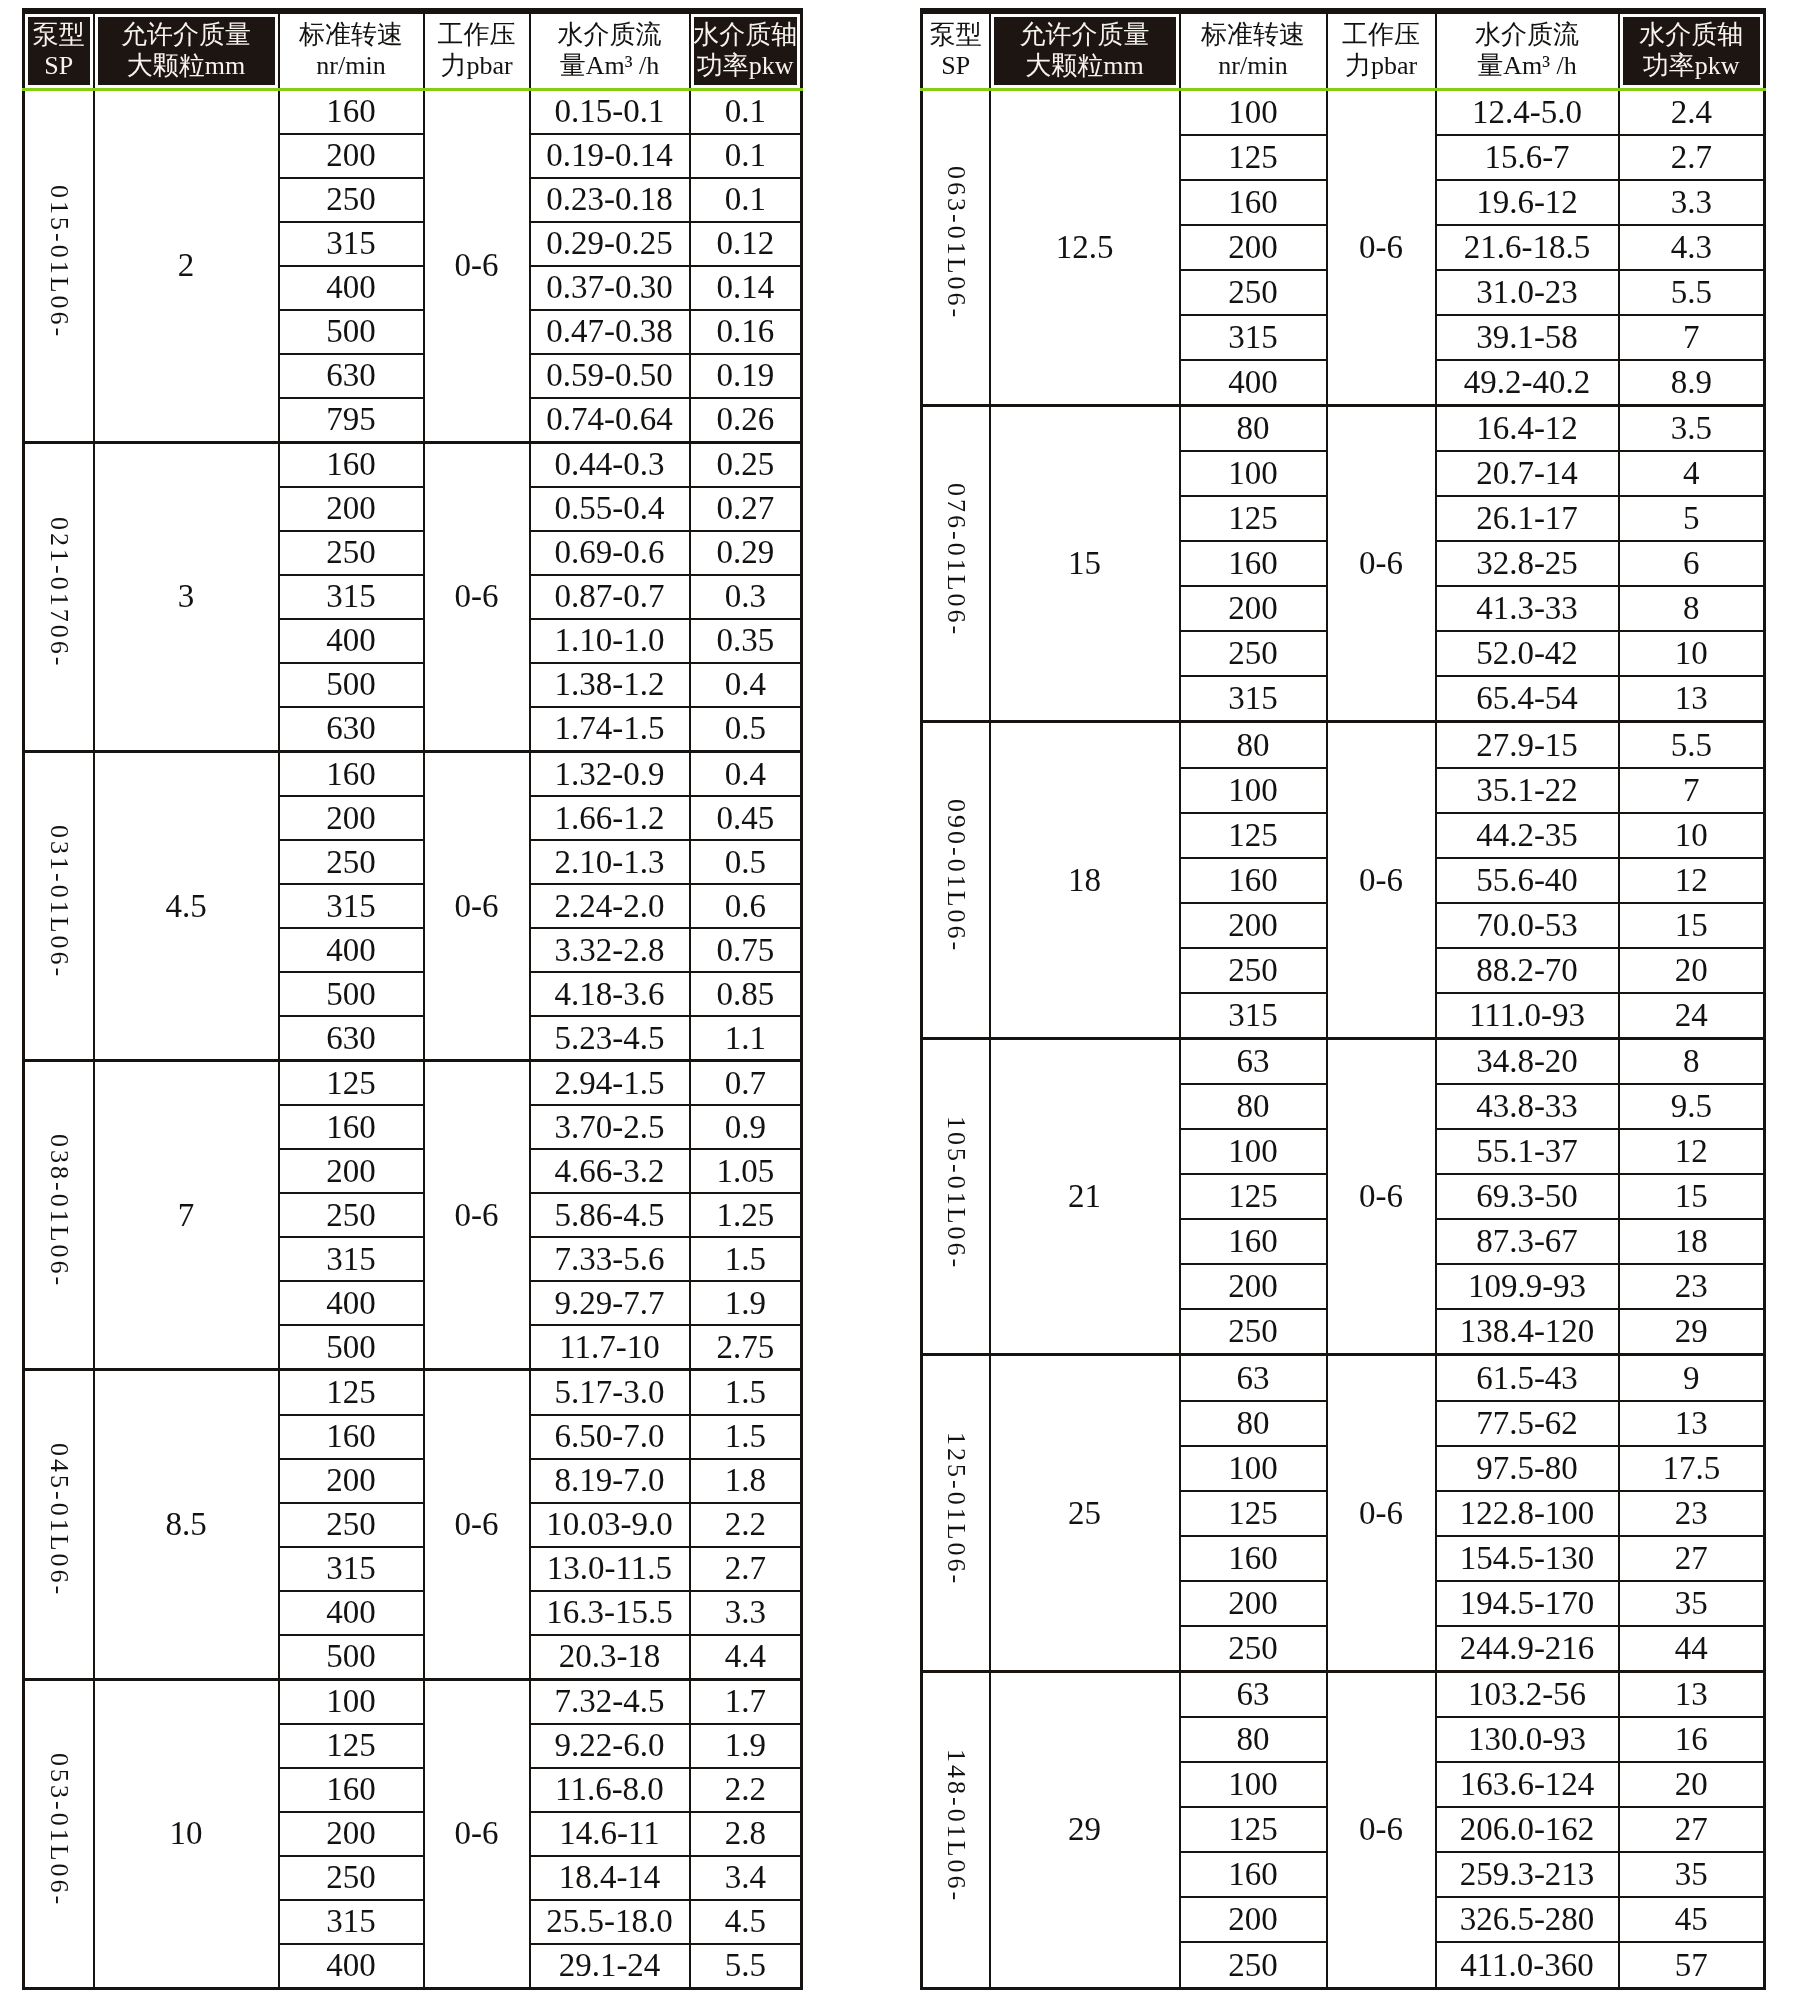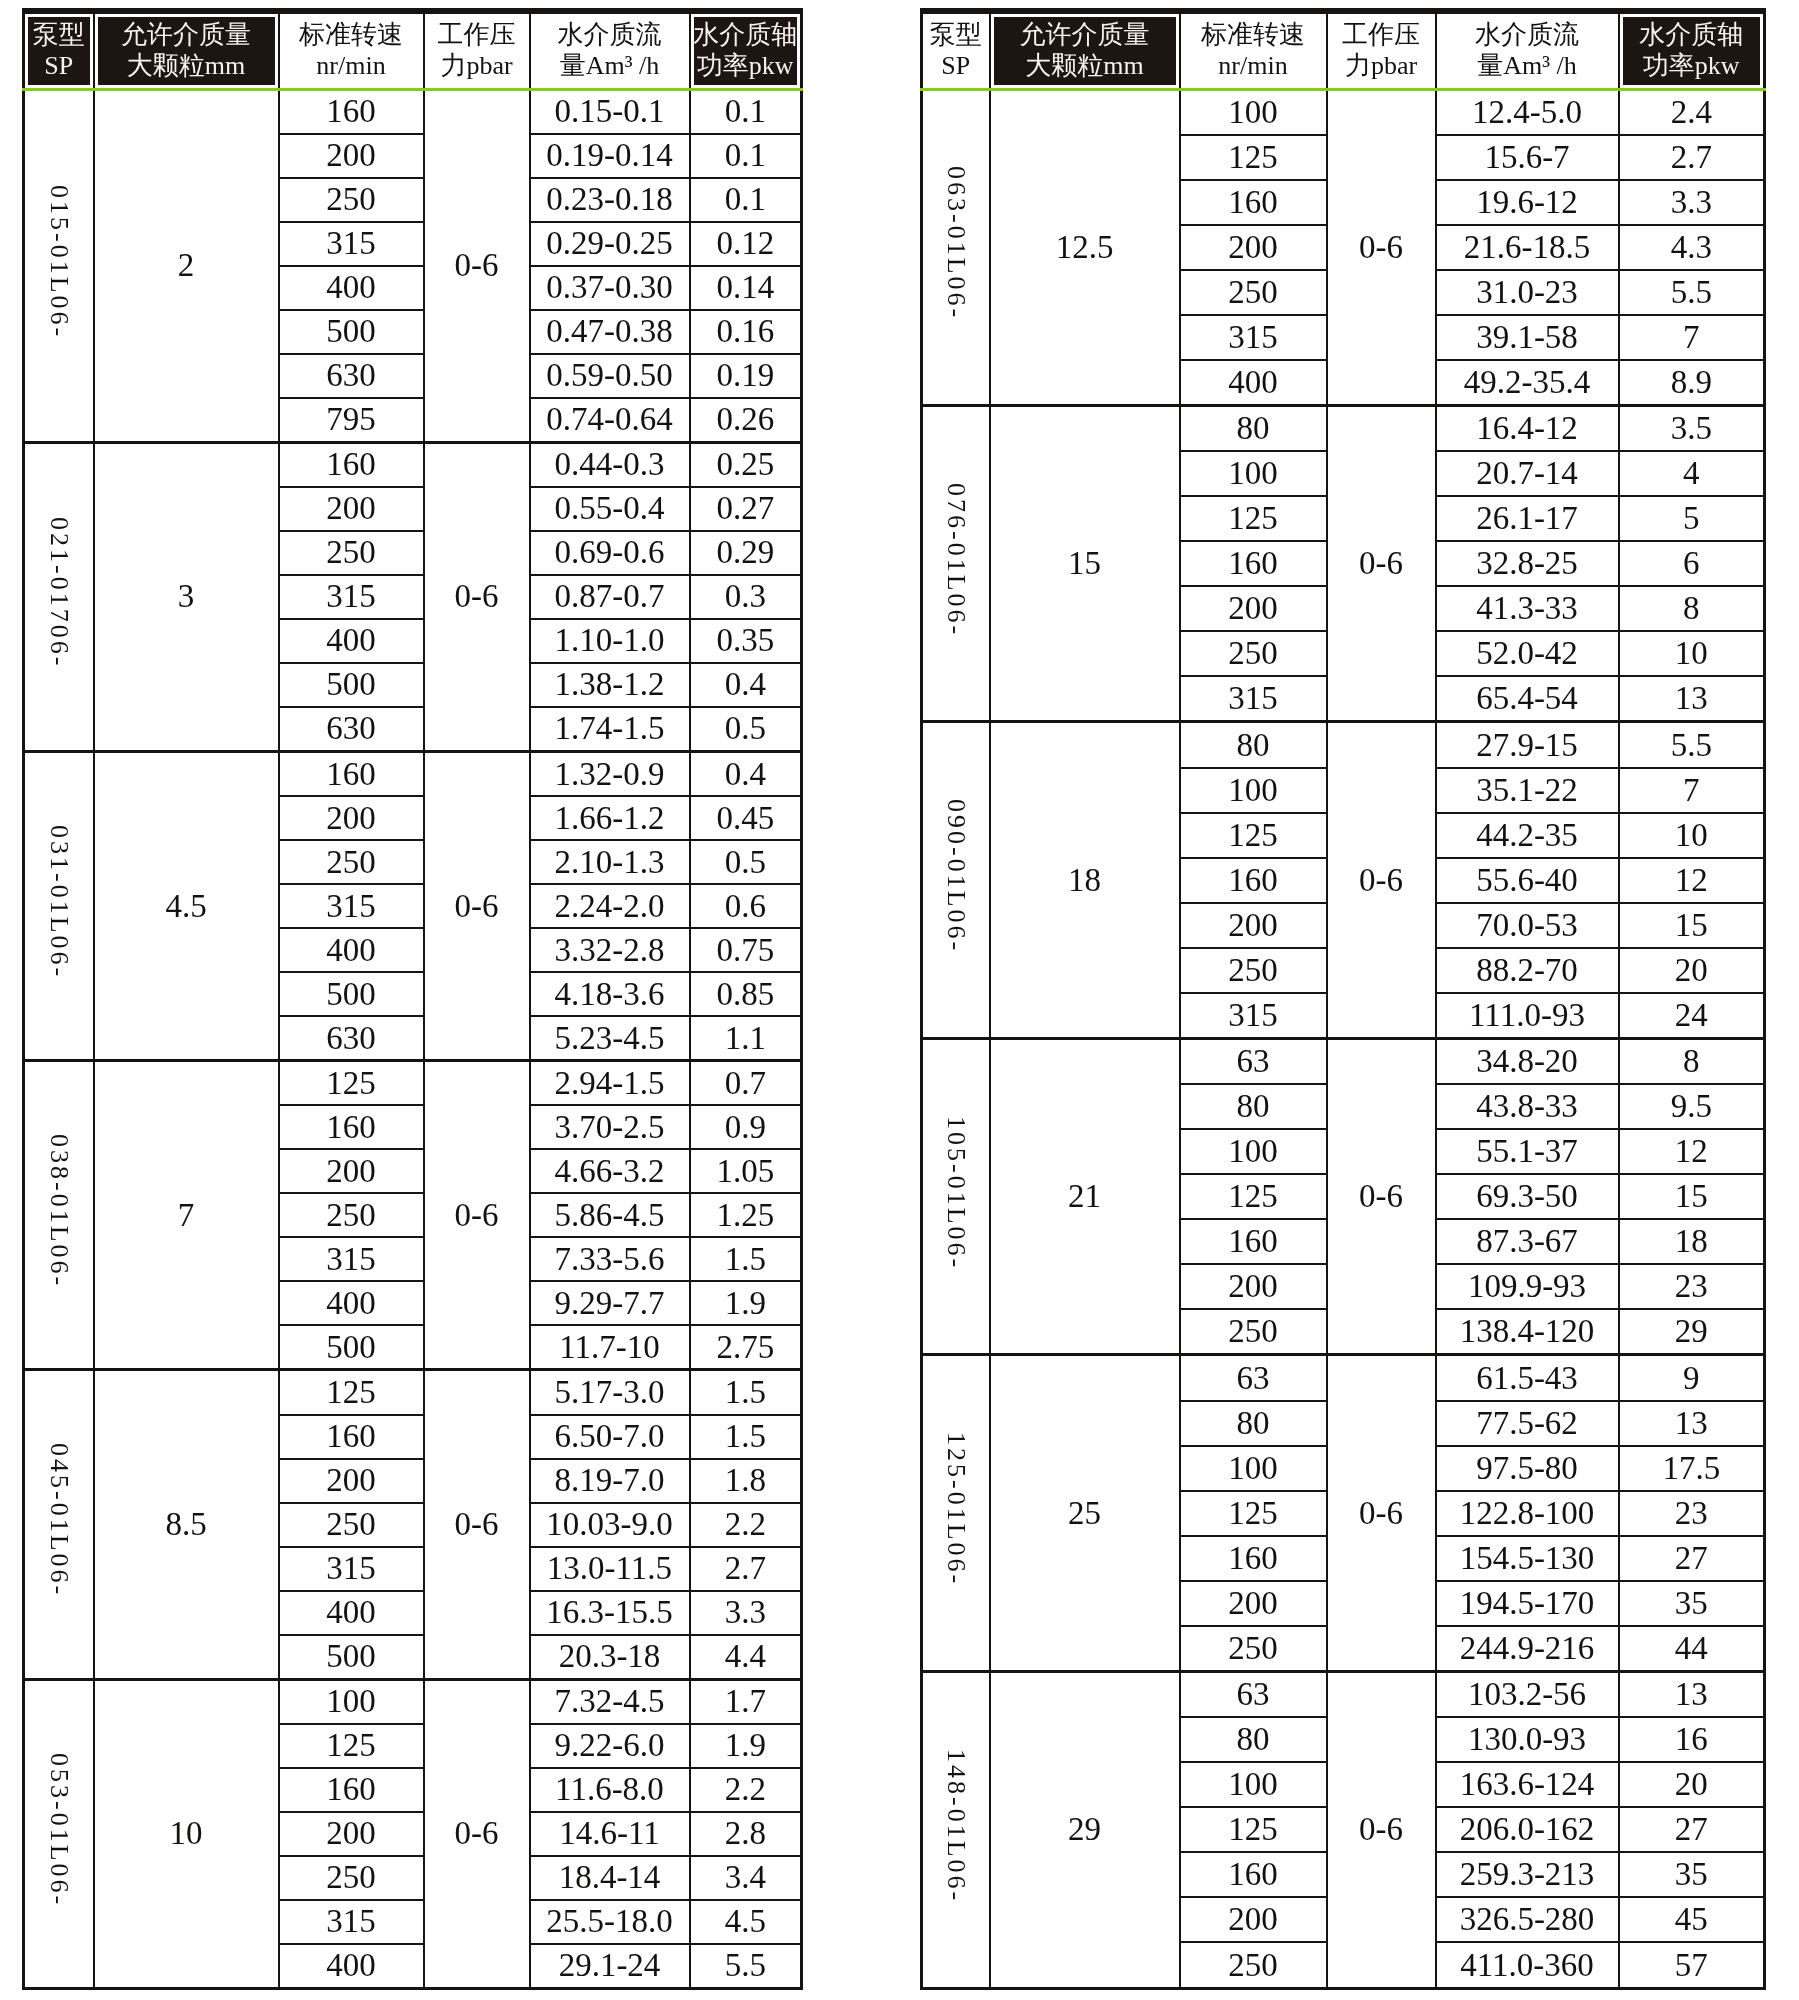--- a/index.html
+++ b/index.html
@@ -404,21 +404,21 @@
         <td class="flow">31.0-23</td>
         <td class="power">5.5</td>
       </tr>
       <tr>
         <td class="speed">315</td>
         <td class="flow">39.1-58</td>
         <td class="power">7</td>
       </tr>
       <tr>
         <td class="speed">400</td>
-        <td class="flow">49.2-35.4</td>
+        <td class="flow">49.2-40.2</td>
         <td class="power">8.9</td>
       </tr>
       <tr class="bfirst">
         <td class="model" rowspan="7"><span>076-01L06-</span></td>
         <td class="particle" rowspan="7">15</td>
         <td class="speed">80</td>
         <td class="pressure" rowspan="7">0-6</td>
         <td class="flow">16.4-12</td>
         <td class="power">3.5</td>
       </tr>

